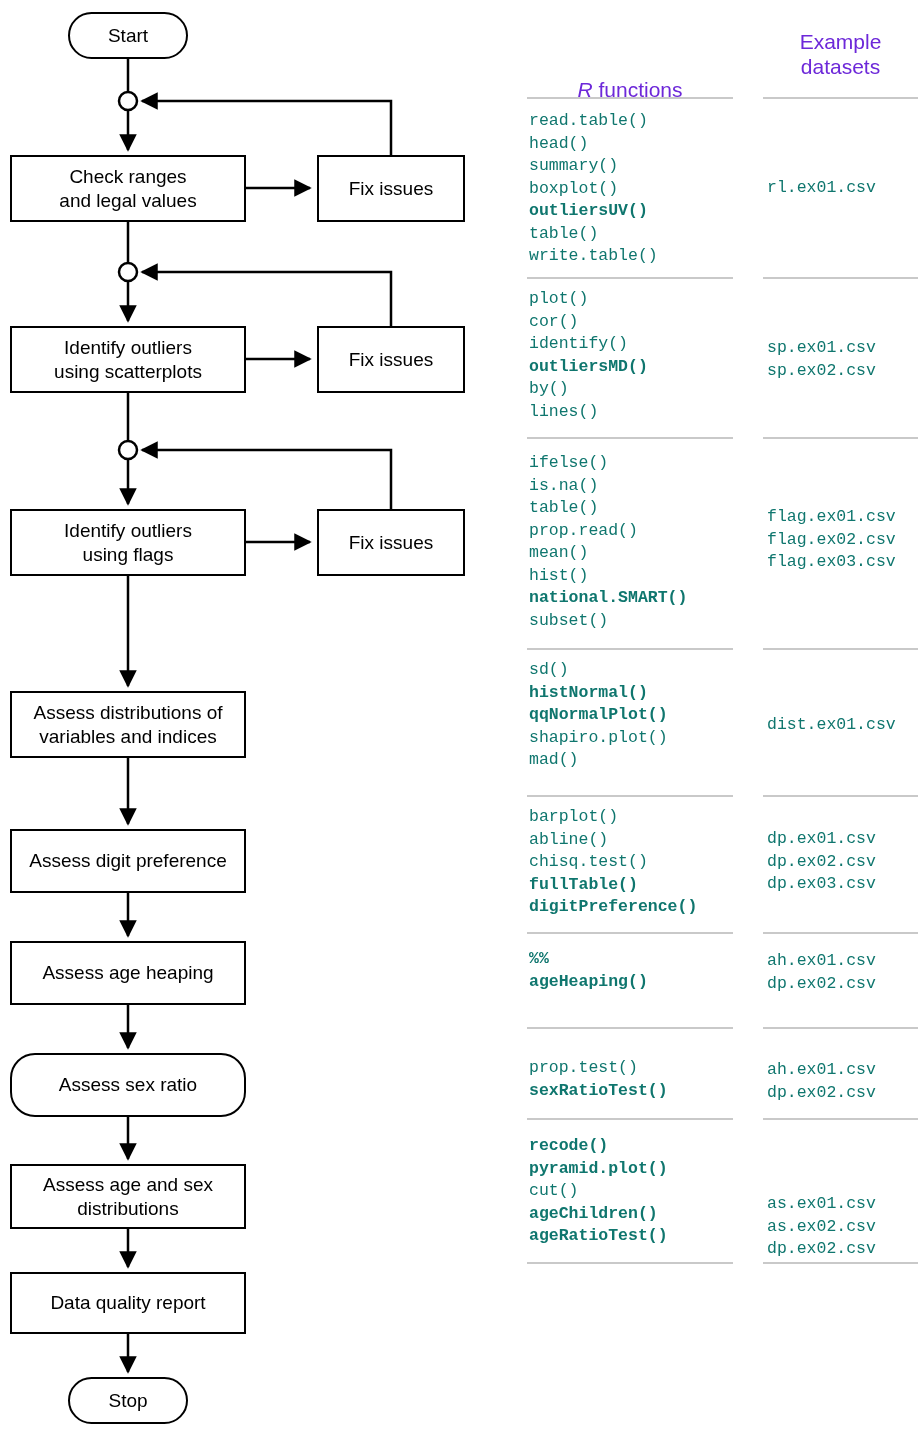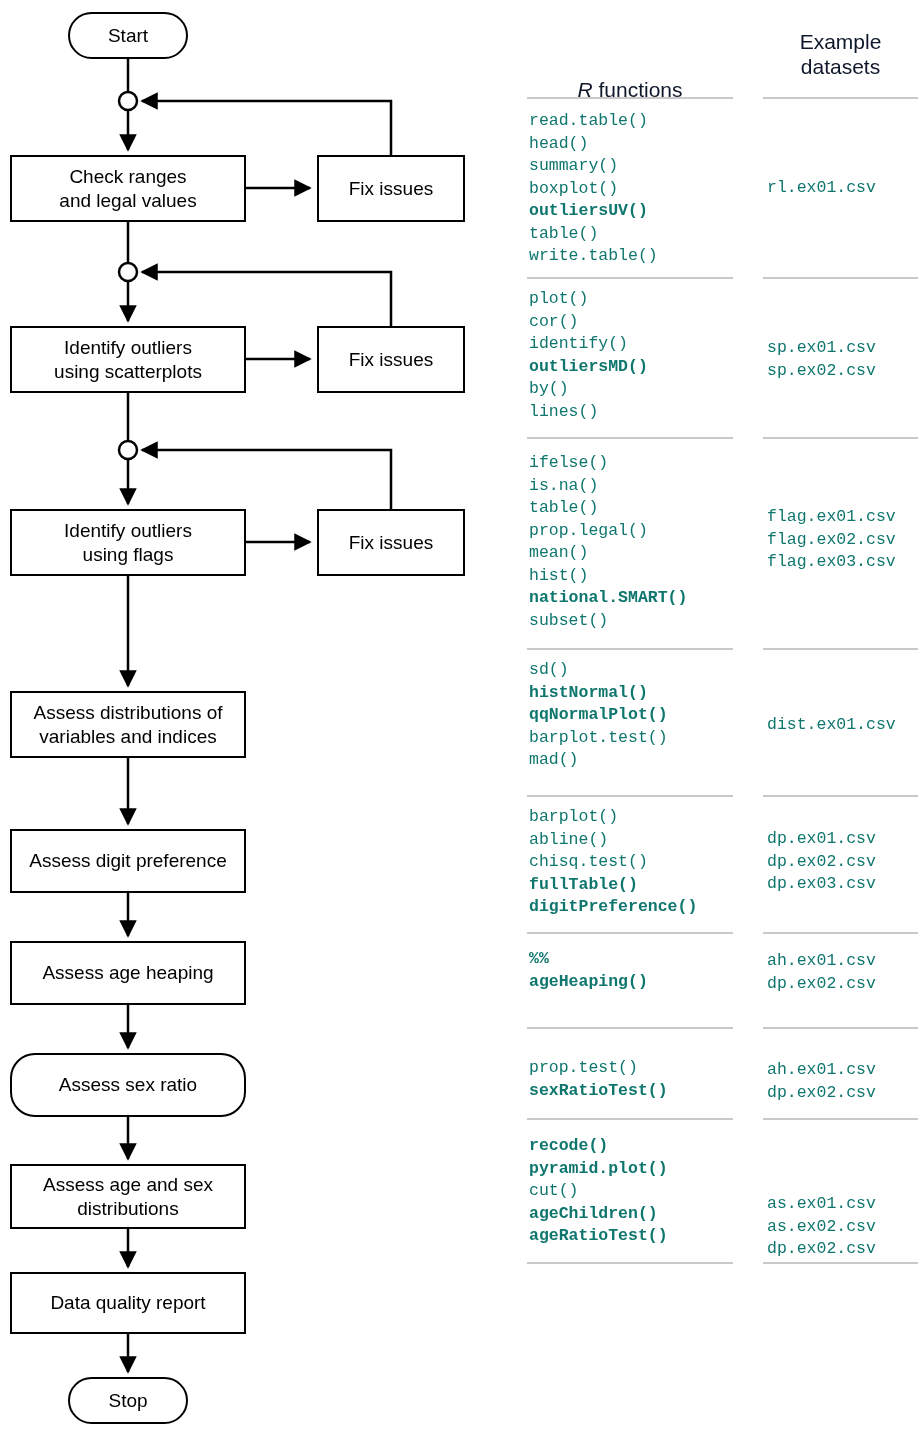--- a/index.html
+++ b/index.html
@@ -59,21 +59,21 @@
     top: 0;
     width: 418px;
     height: 1435px;
   }
   .col-head {
     position: absolute;
     font-family: "Liberation Sans", sans-serif;
     font-size: 21px;
     line-height: 1.18;
     text-align: center;
-    color: #0f172a;
+    color: #6d28d9;
     white-space: pre-line;
   }
   .col-head .ital {
     font-style: italic;
   }
   .rule {
     position: absolute;
     height: 2px;
     background: #c9c9c9;
   }
@@ -235,22 +235,22 @@
     <div class="rule" style="left:263px;top:932px;width:155px;"></div>
     <div class="rule" style="left:27px;top:1027px;width:206px;"></div>
     <div class="rule" style="left:263px;top:1027px;width:155px;"></div>
     <div class="rule" style="left:27px;top:1118px;width:206px;"></div>
     <div class="rule" style="left:263px;top:1118px;width:155px;"></div>
     <div class="rule" style="left:27px;top:1262px;width:206px;"></div>
     <div class="rule" style="left:263px;top:1262px;width:155px;"></div>
 
     <div class="fn-cell" style="left:29px;top:110px;"><span>read.table()</span><br><span>head()</span><br><span>summary()</span><br><span>boxplot()</span><br><span class="b">outliersUV()</span><br><span>table()</span><br><span>write.table()</span></div>
     <div class="fn-cell" style="left:29px;top:288px;"><span>plot()</span><br><span>cor()</span><br><span>identify()</span><br><span class="b">outliersMD()</span><br><span>by()</span><br><span>lines()</span></div>
-    <div class="fn-cell" style="left:29px;top:452px;"><span>ifelse()</span><br><span>is.na()</span><br><span>table()</span><br><span>prop.legal()</span><br><span>mean()</span><br><span>hist()</span><br><span class="b">national.SMART()</span><br><span>subset()</span></div>
-    <div class="fn-cell" style="left:29px;top:659px;"><span>sd()</span><br><span class="b">histNormal()</span><br><span class="b">qqNormalPlot()</span><br><span>barplot.test()</span><br><span>mad()</span></div>
+    <div class="fn-cell" style="left:29px;top:452px;"><span>ifelse()</span><br><span>is.na()</span><br><span>table()</span><br><span>prop.read()</span><br><span>mean()</span><br><span>hist()</span><br><span class="b">national.SMART()</span><br><span>subset()</span></div>
+    <div class="fn-cell" style="left:29px;top:659px;"><span>sd()</span><br><span class="b">histNormal()</span><br><span class="b">qqNormalPlot()</span><br><span>shapiro.plot()</span><br><span>mad()</span></div>
     <div class="fn-cell" style="left:29px;top:806px;"><span>barplot()</span><br><span>abline()</span><br><span>chisq.test()</span><br><span class="b">fullTable()</span><br><span class="b">digitPreference()</span></div>
     <div class="fn-cell" style="left:29px;top:948px;"><span class="b">%%</span><br><span class="b">ageHeaping()</span></div>
     <div class="fn-cell" style="left:29px;top:1057px;"><span>prop.test()</span><br><span class="b">sexRatioTest()</span></div>
     <div class="fn-cell" style="left:29px;top:1135px;"><span class="b">recode()</span><br><span class="b">pyramid.plot()</span><br><span>cut()</span><br><span class="b">ageChildren()</span><br><span class="b">ageRatioTest()</span></div>
 
     <div class="ds-cell" style="left:267px;top:177px;"><span>rl.ex01.csv</span></div>
     <div class="ds-cell" style="left:267px;top:337px;"><span>sp.ex01.csv</span><br><span>sp.ex02.csv</span></div>
     <div class="ds-cell" style="left:267px;top:506px;"><span>flag.ex01.csv</span><br><span>flag.ex02.csv</span><br><span>flag.ex03.csv</span></div>
     <div class="ds-cell" style="left:267px;top:714px;"><span>dist.ex01.csv</span></div>
     <div class="ds-cell" style="left:267px;top:828px;"><span>dp.ex01.csv</span><br><span>dp.ex02.csv</span><br><span>dp.ex03.csv</span></div>

